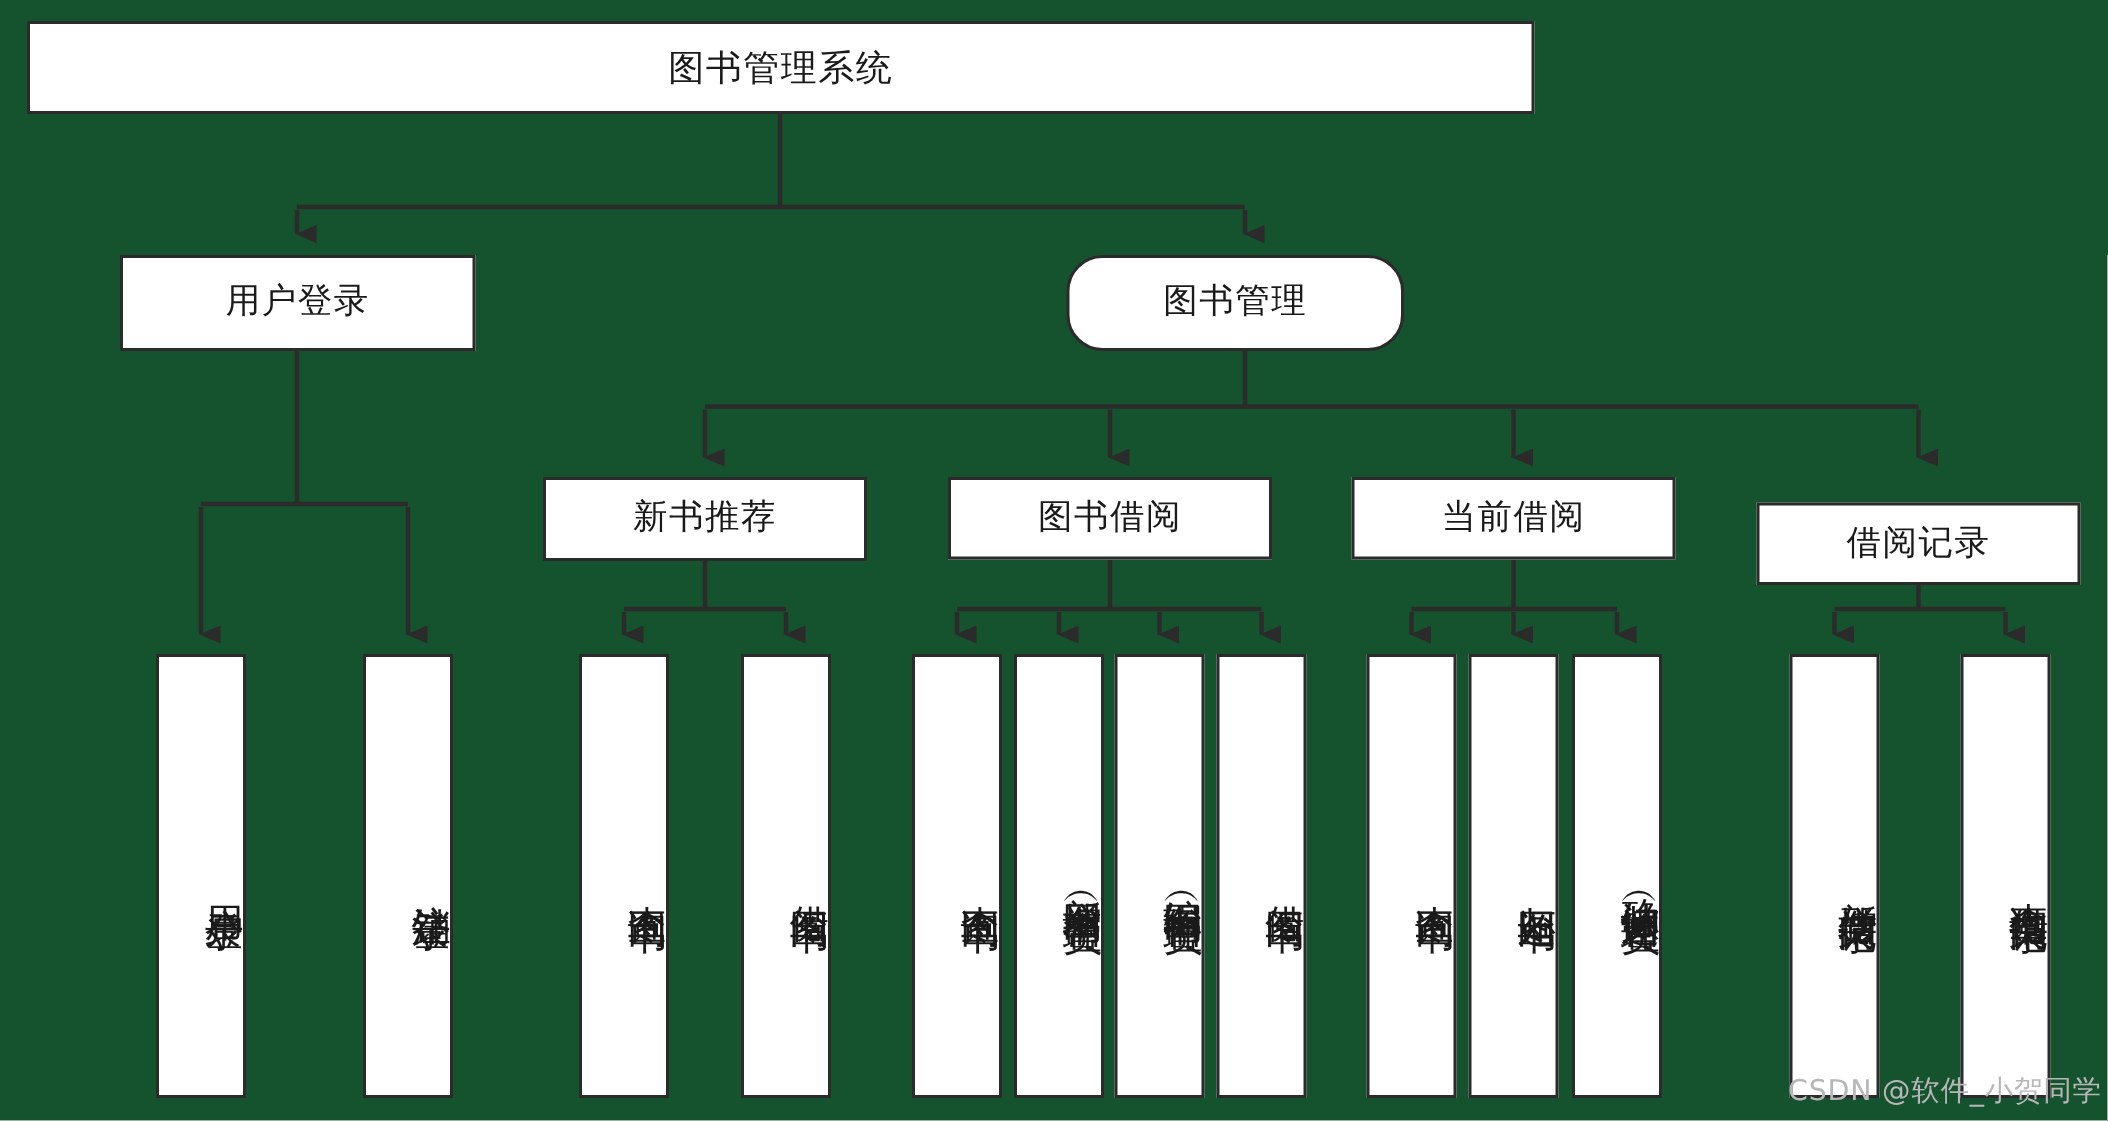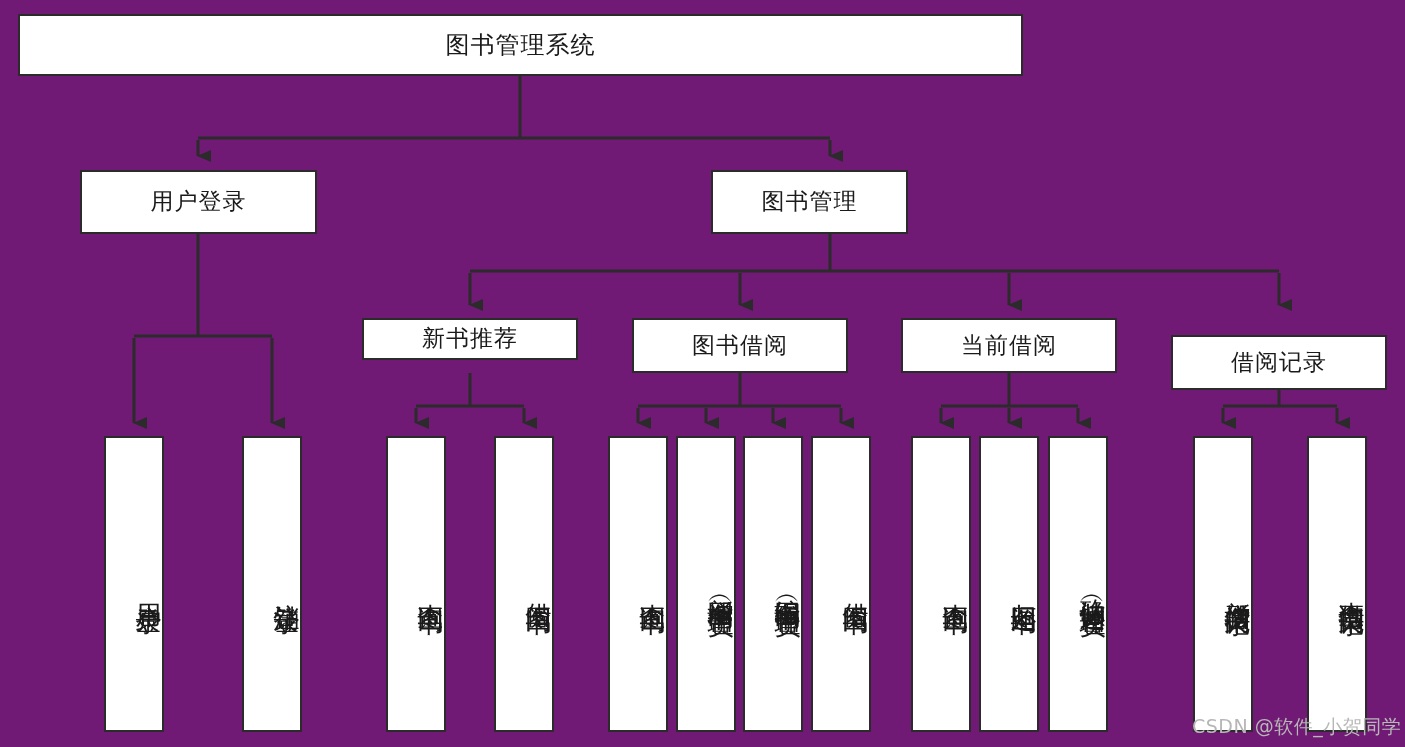--- a/index.html
+++ b/index.html
@@ -8,21 +8,21 @@
     padding: 0;
     background: #ffffff;
   }
   body {
     font-family: "DejaVu Sans", "Liberation Sans", sans-serif;
   }
   #canvas {
     position: relative;
     width: 1405px;
     height: 747px;
-    background: #701a75;
+    background: #14532d;
     overflow: hidden;
   }
   #edges {
     position: absolute;
     left: 0;
     top: 0;
     width: 1405px;
     height: 747px;
     pointer-events: none;
   }
@@ -127,25 +127,25 @@
     </g>
   </svg>
 
   <div class="node h root" style="left:18px; top:14px; width:1005px; height:62px;">
     <span>图书管理系统</span>
   </div>
 
   <div class="node h" style="left:80px; top:170px; width:237px; height:64px;">
     <span>用户登录</span>
   </div>
-  <div class="node h" style="left:711px; top:170px; width:197px; height:64px;">
+  <div class="node h" style="left:711px; top:170px; width:225px; height:64px;border-radius:24px;">
     <span>图书管理</span>
   </div>
 
-  <div class="node h" style="left:362px; top:318px; width:216px; height:42px;">
+  <div class="node h" style="left:362px; top:318px; width:216px; height:56px;">
     <span>新书推荐</span>
   </div>
   <div class="node h" style="left:901px; top:318px; width:216px; height:55px;">
     <span>当前借阅</span>
   </div>
   <div class="node h" style="left:632px; top:318px; width:216px; height:55px;">
     <span>图书借阅</span>
   </div>
   <div class="node h" style="left:1171px; top:318px; width:216px; height:55px;margin-top:17px;">
     <span>借阅记录</span>

